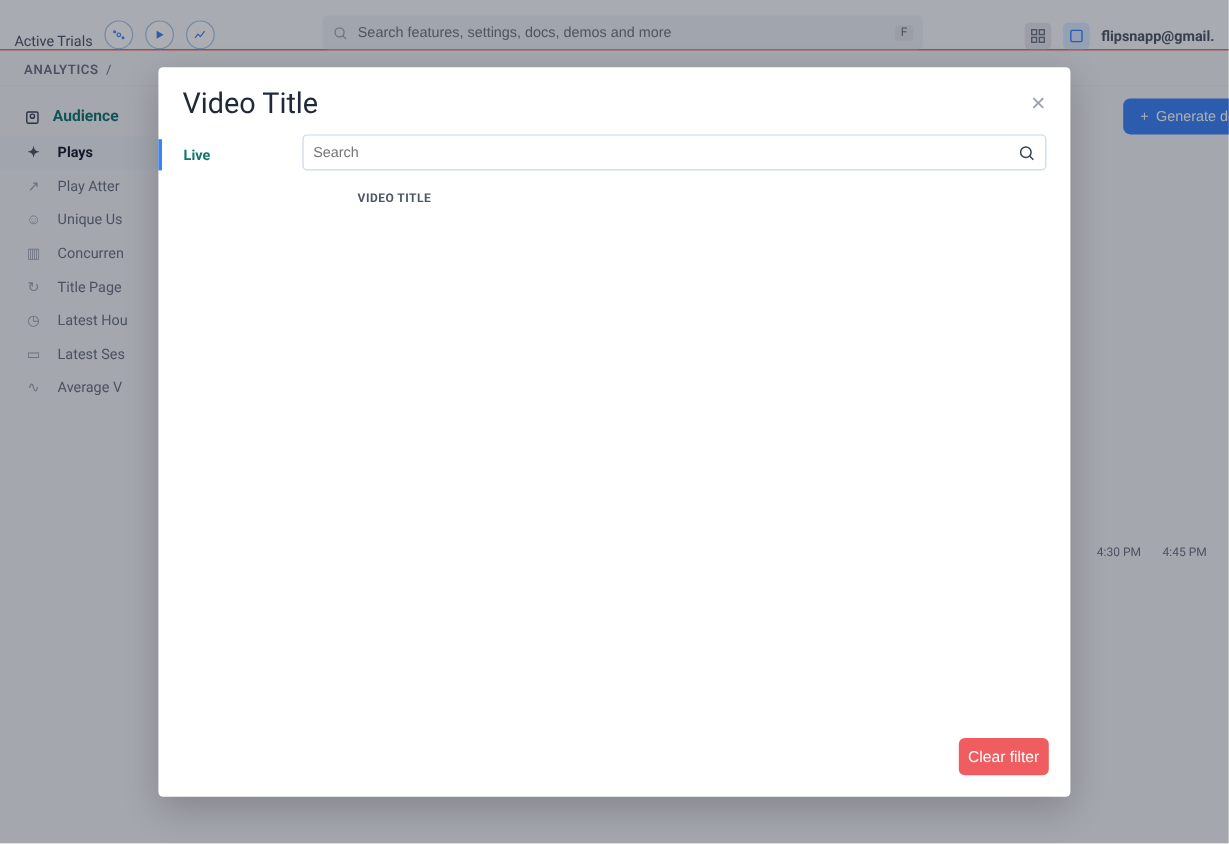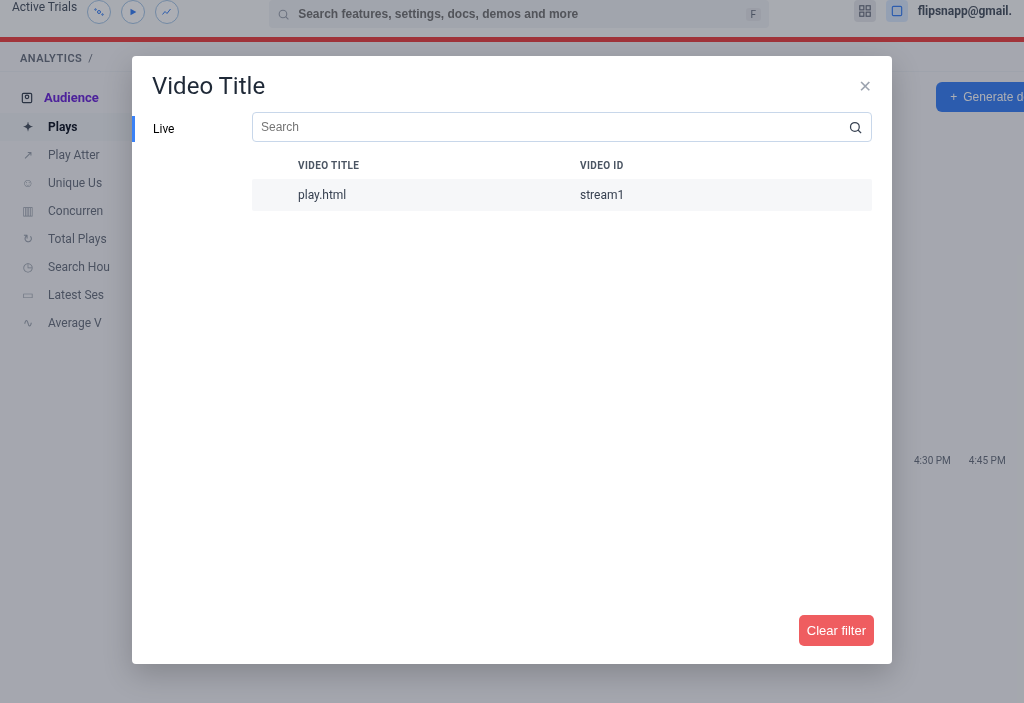--- a/index.html
+++ b/index.html
@@ -10,24 +10,24 @@
     height: 703px;
     overflow: hidden;
     position: relative;
     font-size: 13px;
     color: #374151;
   }
 
   
   .topbar {
     display: flex;
-    align-items: flex-start;
+    align-items: flex-end;
     height: 42px;
     padding: 0 12px;
-    border-bottom: 5px solid #ef4444;
+    border-bottom: 1px solid #ef4444;
     background: #f9fafb;
     gap: 10px;
   }
   .active-trials { font-size: 12px; color: #4b5563; }
   .circ-btn {
     width: 24px; height: 24px;
     border: 1px solid #a7c7e7;
     border-radius: 50%;
     display: flex; align-items: center; justify-content: center;
     color: #3b82f6; font-size: 11px;
@@ -39,21 +39,21 @@
     display: flex; align-items: center;
     background: #eef1f4;
     border-radius: 4px;
     height: 28px;
     padding: 0 8px;
     gap: 8px;
     color: #9ca3af;
   }
   .search-wrap input {
     flex: 1; border: none; background: transparent; outline: none;
-    font-size: 12px; color: #0c4a6e; font-weight: bold;
+    font-size: 12px; color: #0c4a6e;
   }
   .kbd {
     background: #e5e7eb; border-radius: 3px; padding: 1px 5px;
     font-size: 10px; color: #6b7280;
   }
   .spacer { flex: 1; }
   .right-icons { display: flex; align-items: center; gap: 10px; font-weight: bold; }
   .sqicon {
     width: 22px; height: 22px; border-radius: 4px; background: #e5e7eb;
     display: flex; align-items: center; justify-content: center;
@@ -78,21 +78,21 @@
     border: 1px solid #e5e7eb; border-radius: 6px;
     padding: 6px 10px; background: #fff;
     display: flex; gap: 8px; align-items: center;
     font-size: 11px;
   }
   .license-box .lbl { color: #9ca3af; font-size: 10px; }
   .license-box .val { color: #374151; font-weight: 600; font-size: 12px; }
 
   .section-head {
     display: flex; align-items: center; gap: 10px;
-    padding: 8px 20px; font-weight: 700; color: #6d28d9;
+    padding: 8px 20px; font-weight: 700; color: #0f766e;
     font-size: 13px;
   }
   .nav-item {
     display: flex; align-items: center; gap: 12px;
     padding: 7px 20px; color: #6b7280; font-size: 12px;
     cursor: pointer;
   }
   .nav-item.active { background: #eef1f4; color: #111827; font-weight: 700; }
   .nav-item .ic { width: 16px; text-align: center; color: #9ca3af; font-size: 12px; }
   .nav-item.active .ic { color: #4b5563; }
@@ -136,21 +136,21 @@
   }
   .modal-title { font-size: 24px; color: #1f2937; font-weight: 400; }
   .close-x { color: #9ca3af; cursor: pointer; font-size: 16px; }
 
   .modal-body { flex: 1; display: flex; padding: 0 20px 0 0; }
   .modal-tabs { width: 120px; padding: 6px 0; }
   .tab {
     padding: 6px 18px; font-size: 12px; color: #6b7280; cursor: pointer;
     border-left: 3px solid transparent;
   }
-  .tab.active { border-left-color: #3b82f6; color: #000000; font-weight: 400; }
+  .tab.active { border-left-color: #3b82f6; color: #0f766e; font-weight: 700; }
 
   .modal-main { flex: 1; padding: 2px 0 0; }
   .modal-search {
     display: flex; align-items: center;
     border: 1px solid #c8d7ea; border-radius: 4px;
     height: 30px; padding: 0 8px;
   }
   .modal-search input {
     flex: 1; border: none; outline: none; font-size: 12px;
   }
@@ -266,25 +266,25 @@
     <div class="nav-item">
       <span class="ic">☺</span>
       <span>Unique Us</span>
     </div>
     <div class="nav-item">
       <span class="ic">▥</span>
       <span>Concurren</span>
     </div>
     <div class="nav-item">
       <span class="ic">↻</span>
-      <span>Total Plays</span>
+      <span>Title Page</span>
     </div>
     <div class="nav-item">
       <span class="ic">◷</span>
-      <span>Search Hou</span>
+      <span>Latest Hou</span>
     </div>
     <div class="nav-item">
       <span class="ic">▭</span>
       <span>Latest Ses</span>
     </div>
     <div class="nav-item">
       <span class="ic">∿</span>
       <span>Average V</span>
     </div>
 
@@ -327,25 +327,20 @@
           <span class="si">
             <svg width="15" height="15" viewBox="0 0 24 24" fill="none" stroke="#374151" stroke-width="2">
                 <circle cx="11" cy="11" r="7"></circle>
                 <line x1="21" y1="21" x2="16" y2="16"></line>
               </svg>
           </span>
         </div>
 
         <div class="thead">
           <div class="c1">VIDEO TITLE</div>
-          <div class="c2">VIDEO ID</div>
-        </div>
-        <div class="trow">
-          <div class="c1">play.html</div>
-          <div class="c2">stream1</div>
         </div>
       </div>
     </div>
 
     <div class="modal-footer">
       <button class="clear-btn">Clear filter</button>
     </div>
   </div>
 </div>
 

